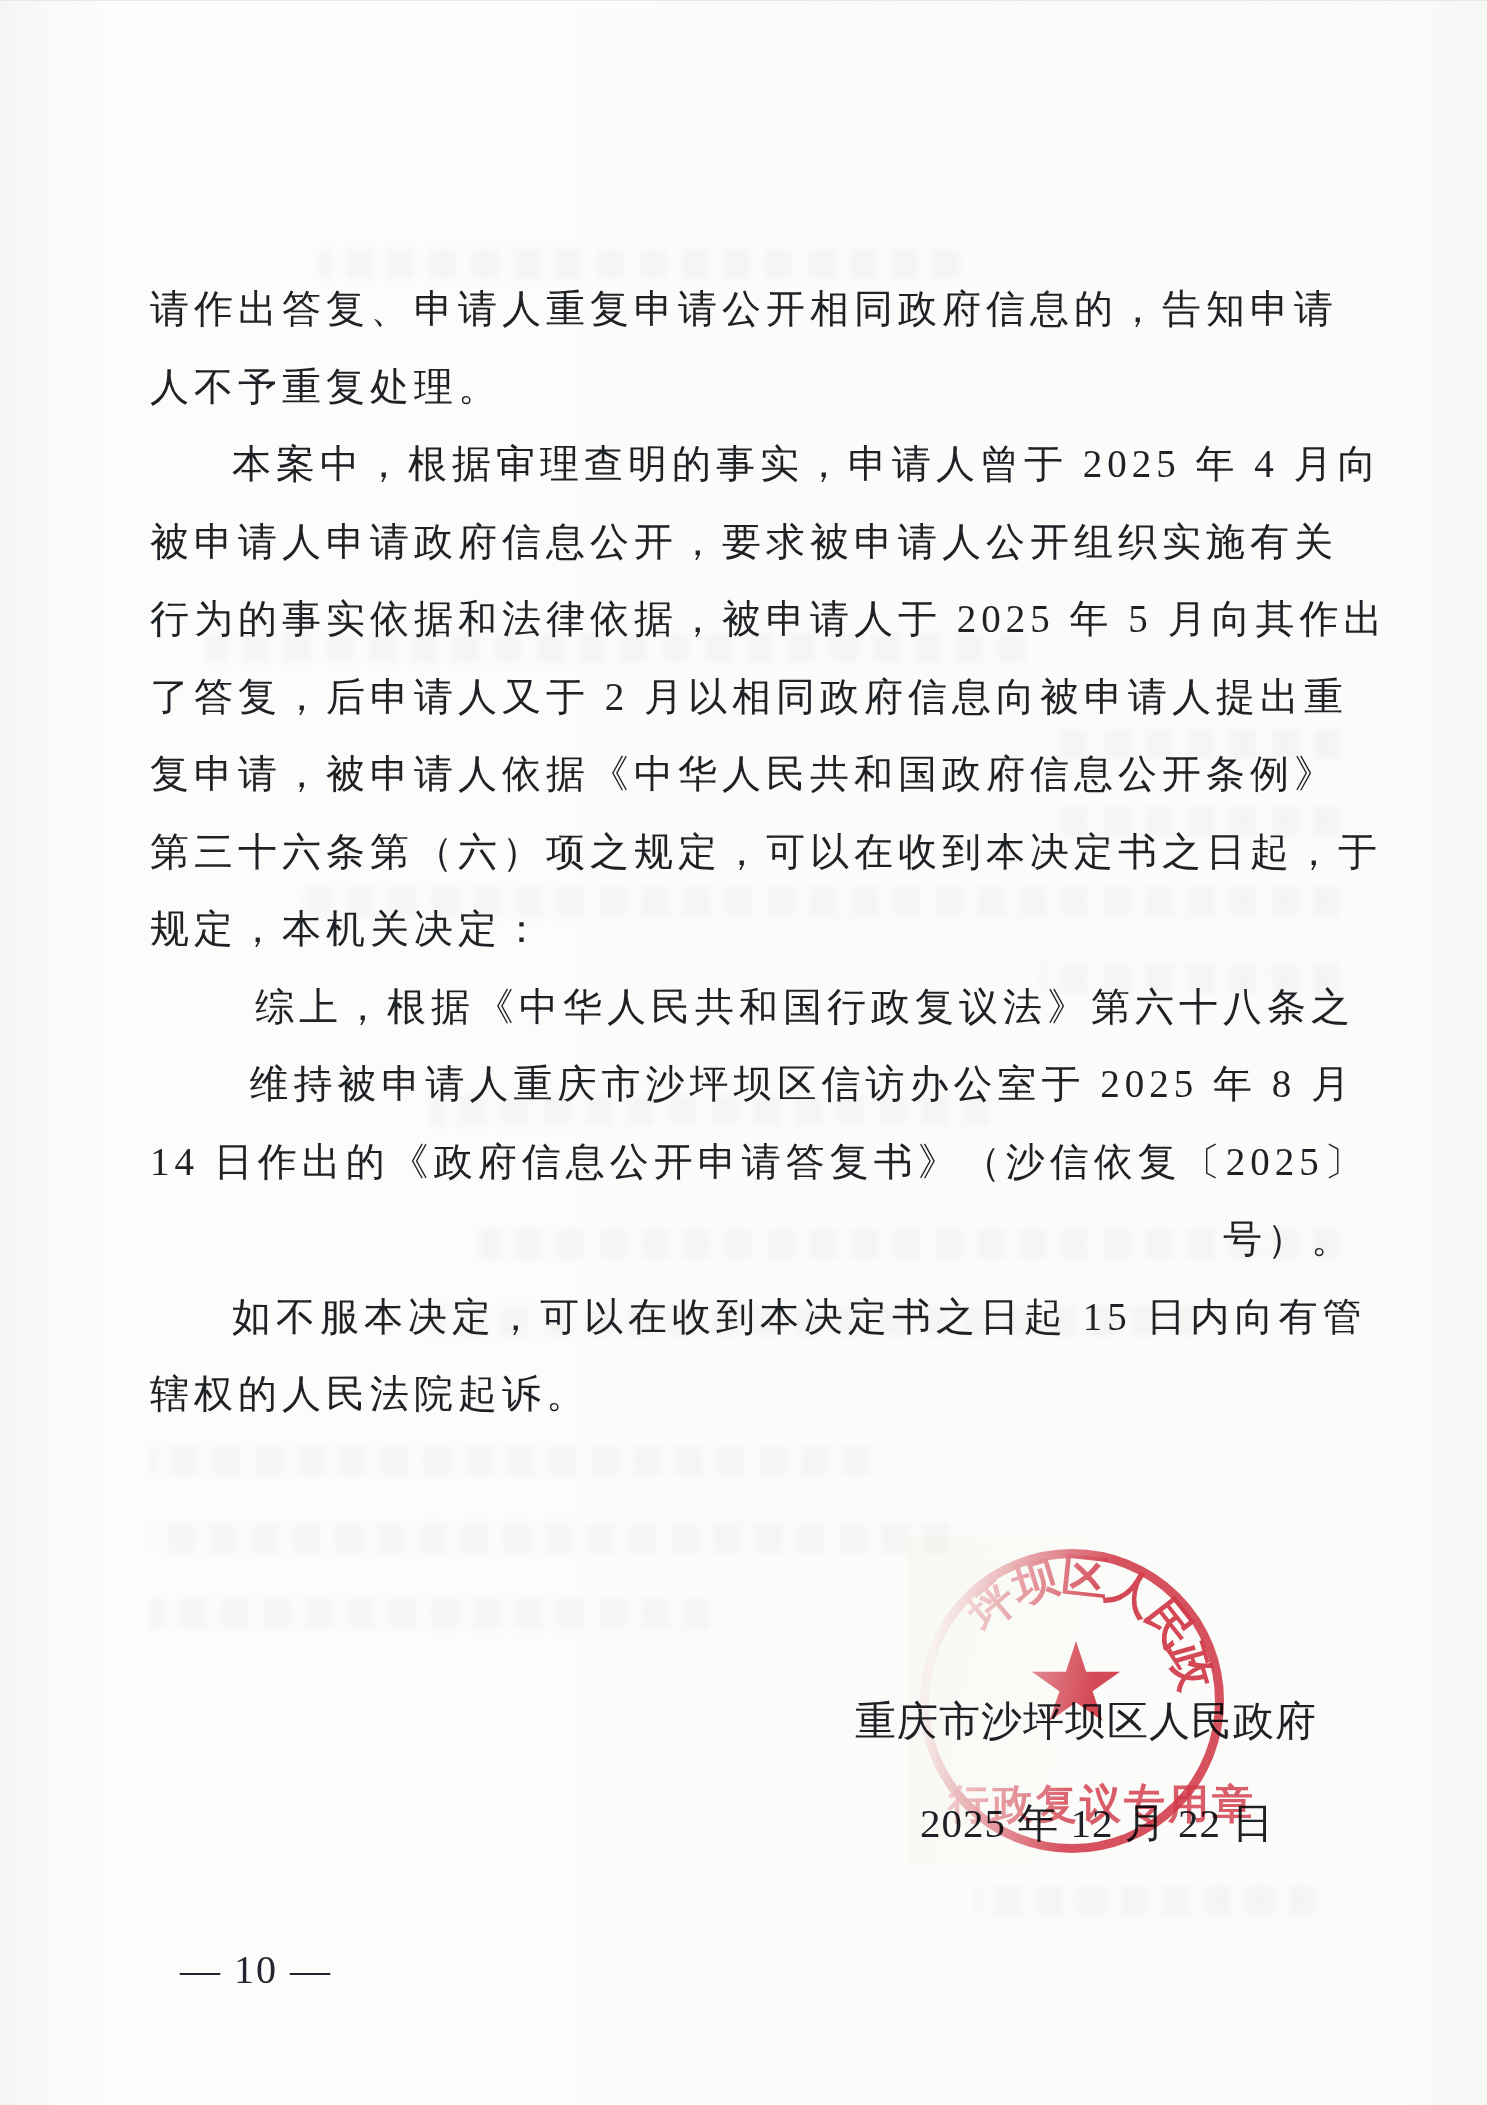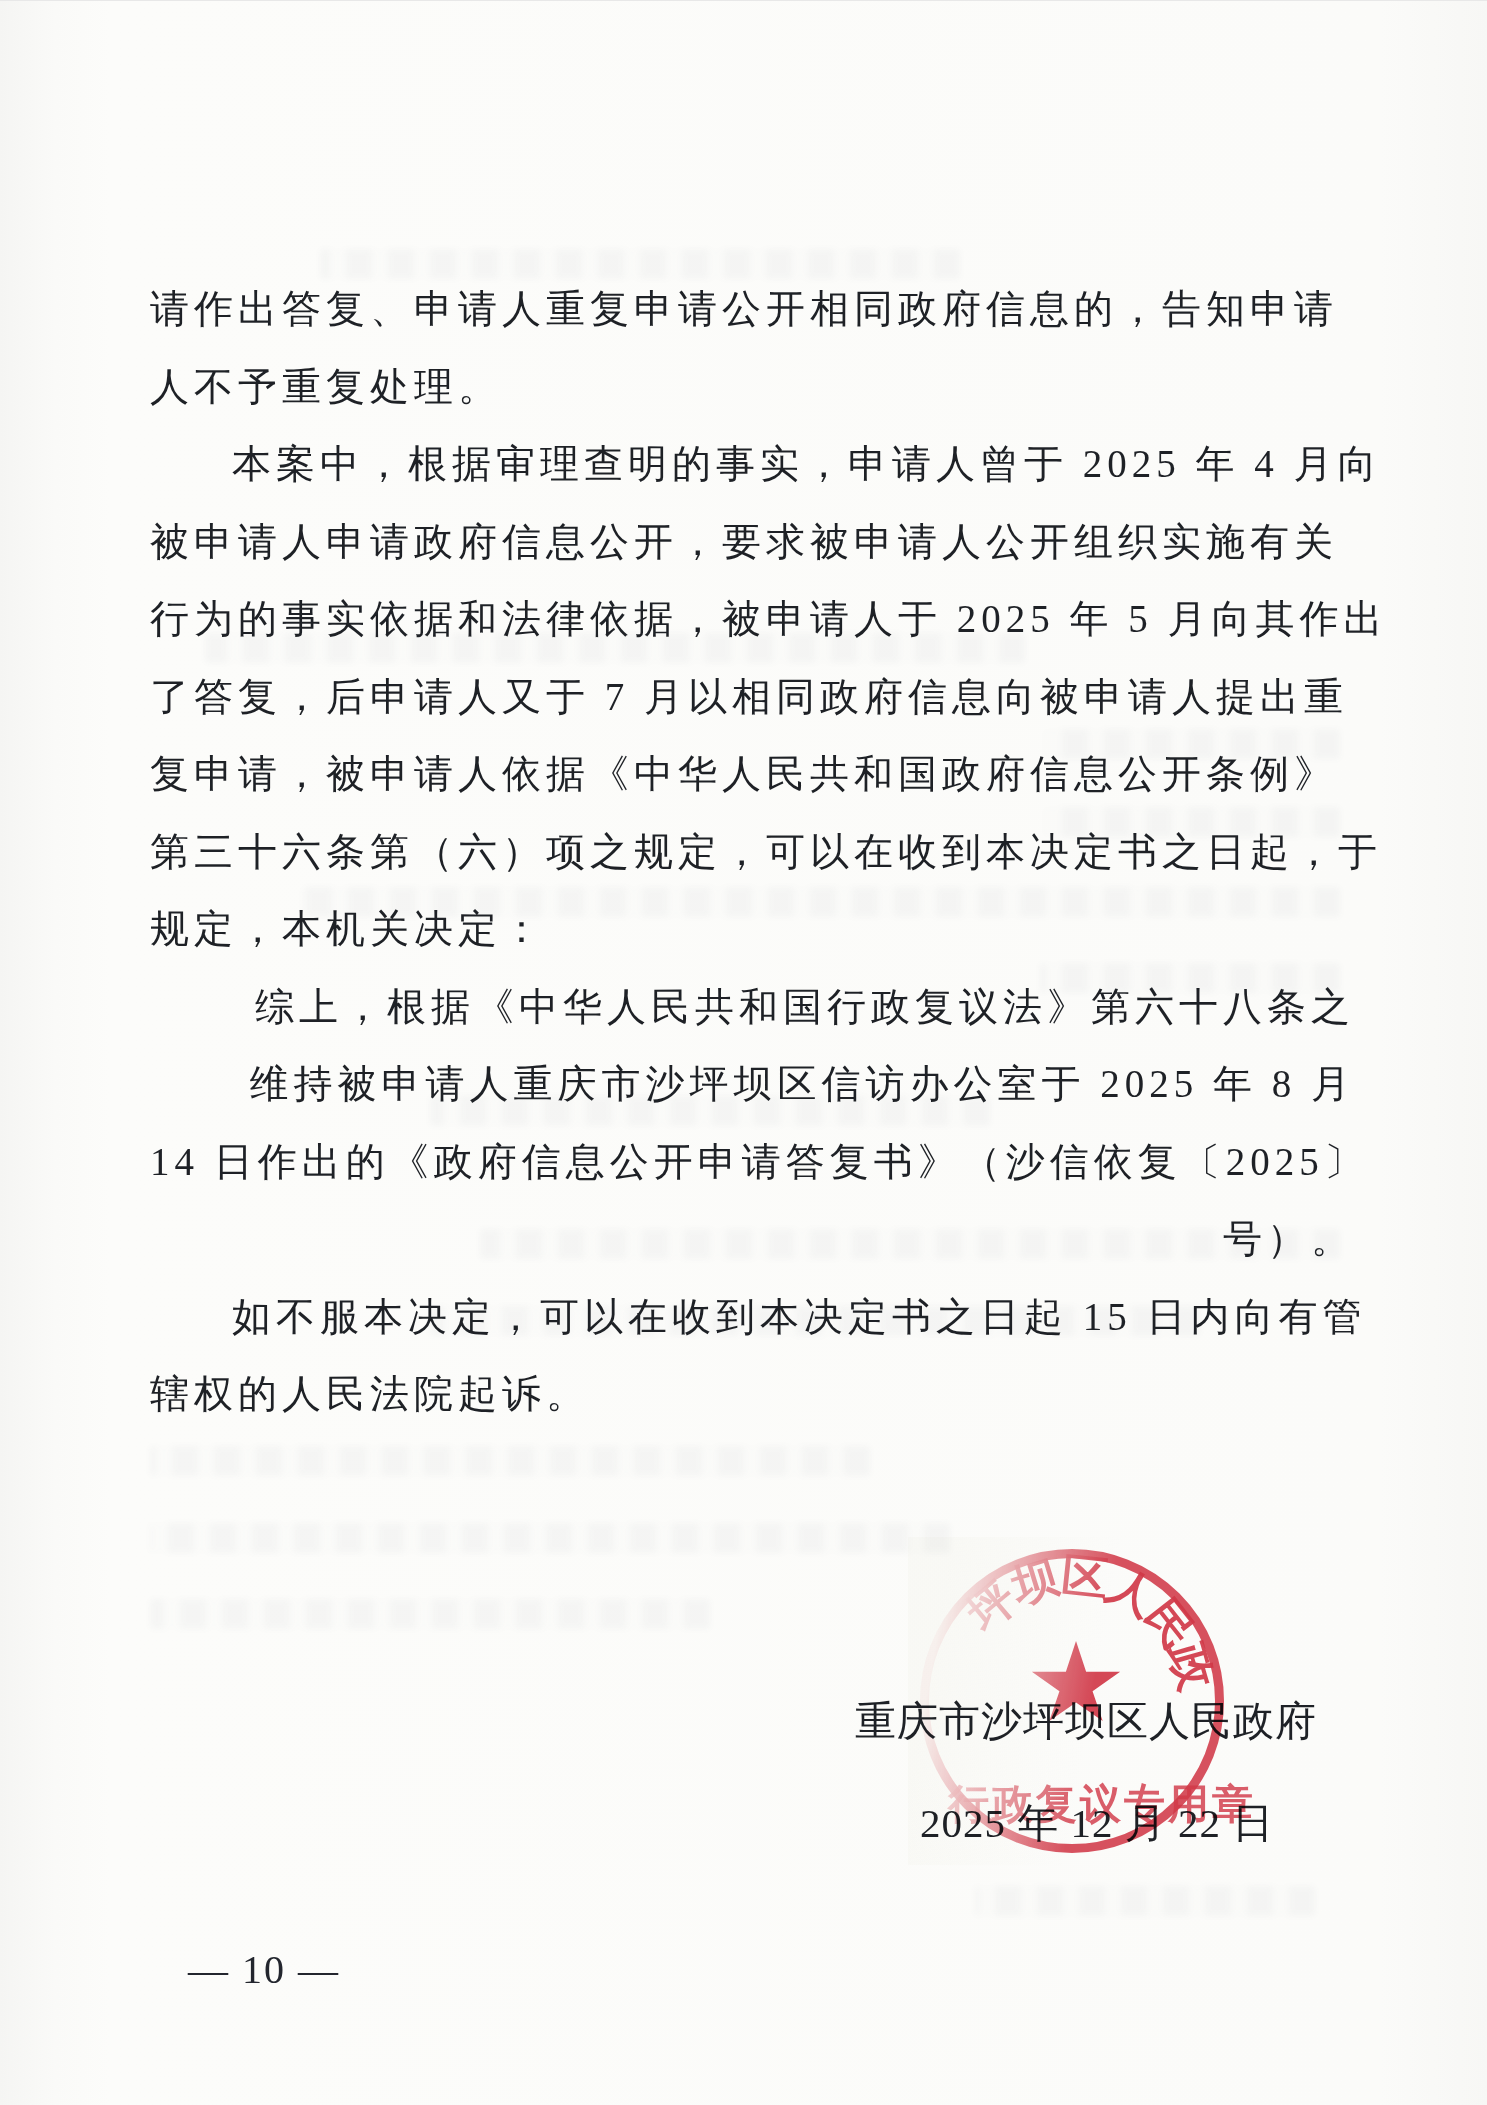--- a/index.html
+++ b/index.html
@@ -45,21 +45,21 @@
     position: absolute;
     left: 920px;
     top: 1795px;
     font-size: 41px;
     letter-spacing: 1px;
     white-space: nowrap;
     z-index: 2;
   }
   .page-number {
     position: absolute;
-    left: 188px;
+    left: 180px;
     top: 1945px;
     font-size: 40px;
     letter-spacing: 2px;
     color: #23262e;
     white-space: nowrap;
   }
 
   
   .seal {
     position: absolute;
@@ -144,21 +144,21 @@
   <div class="ghost" style="left:150px;  top:1522px; width:800px;"></div>
   <div class="ghost" style="left:150px;  top:1598px; width:560px;"></div>
   <div class="ghost" style="left:975px;  top:1885px; width:340px;"></div>
 
   <div class="body-text">
     <div class="line">请作出答复、申请人重复申请公开相同政府信息的，告知申请</div>
     <div class="line">人不予重复处理。</div>
     <div class="line indent">本案中，根据审理查明的事实，申请人曾于 2025 年 4 月向</div>
     <div class="line">被申请人申请政府信息公开，要求被申请人公开组织实施有关</div>
     <div class="line">行为的事实依据和法律依据，被申请人于 2025 年 5 月向其作出</div>
-    <div class="line">了答复，后申请人又于 7 月以相同政府信息向被申请人提出重</div>
+    <div class="line">了答复，后申请人又于 2 月以相同政府信息向被申请人提出重</div>
     <div class="line">复申请，被申请人依据《中华人民共和国政府信息公开条例》</div>
     <div class="line">第三十六条第（六）项之规定，可以在收到本决定书之日起，于</div>
     <div class="line">规定，本机关决定：</div>
     <div class="line indent">综上，根据《中华人民共和国行政复议法》第六十八条之</div>
     <div class="line indent">维持被申请人重庆市沙坪坝区信访办公室于 2025 年 8 月</div>
     <div class="line">14 日作出的《政府信息公开申请答复书》（沙信依复〔2025〕</div>
     <div class="line indent">号）。</div>
     <div class="line indent">如不服本决定，可以在收到本决定书之日起 15 日内向有管</div>
     <div class="line">辖权的人民法院起诉。</div>
   </div>

